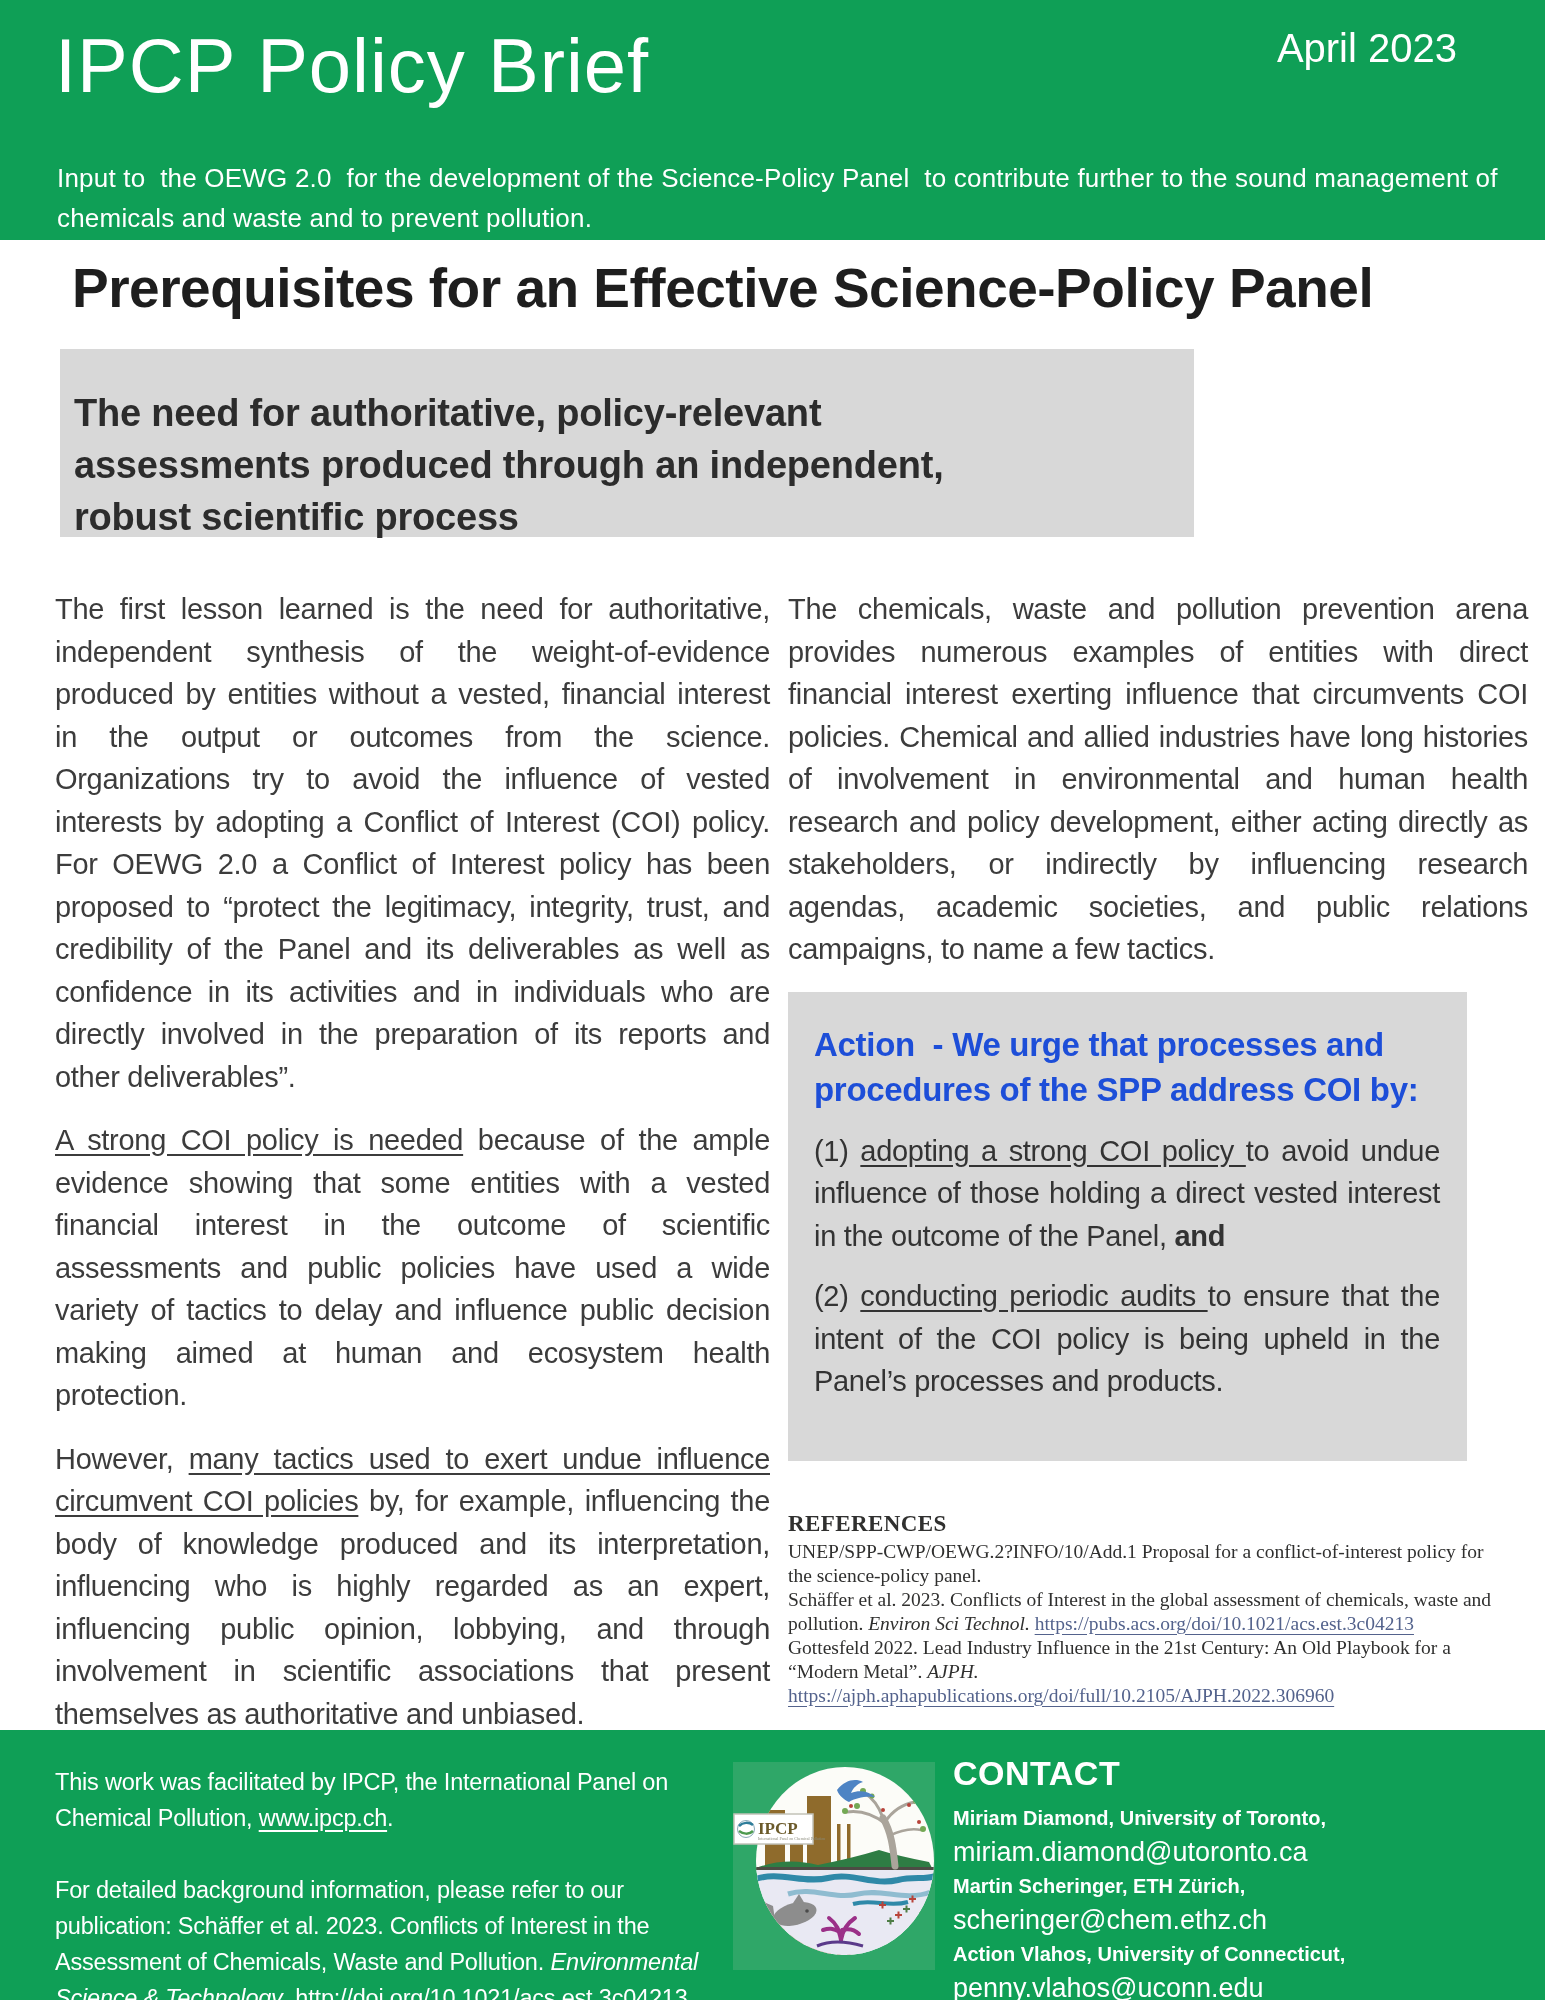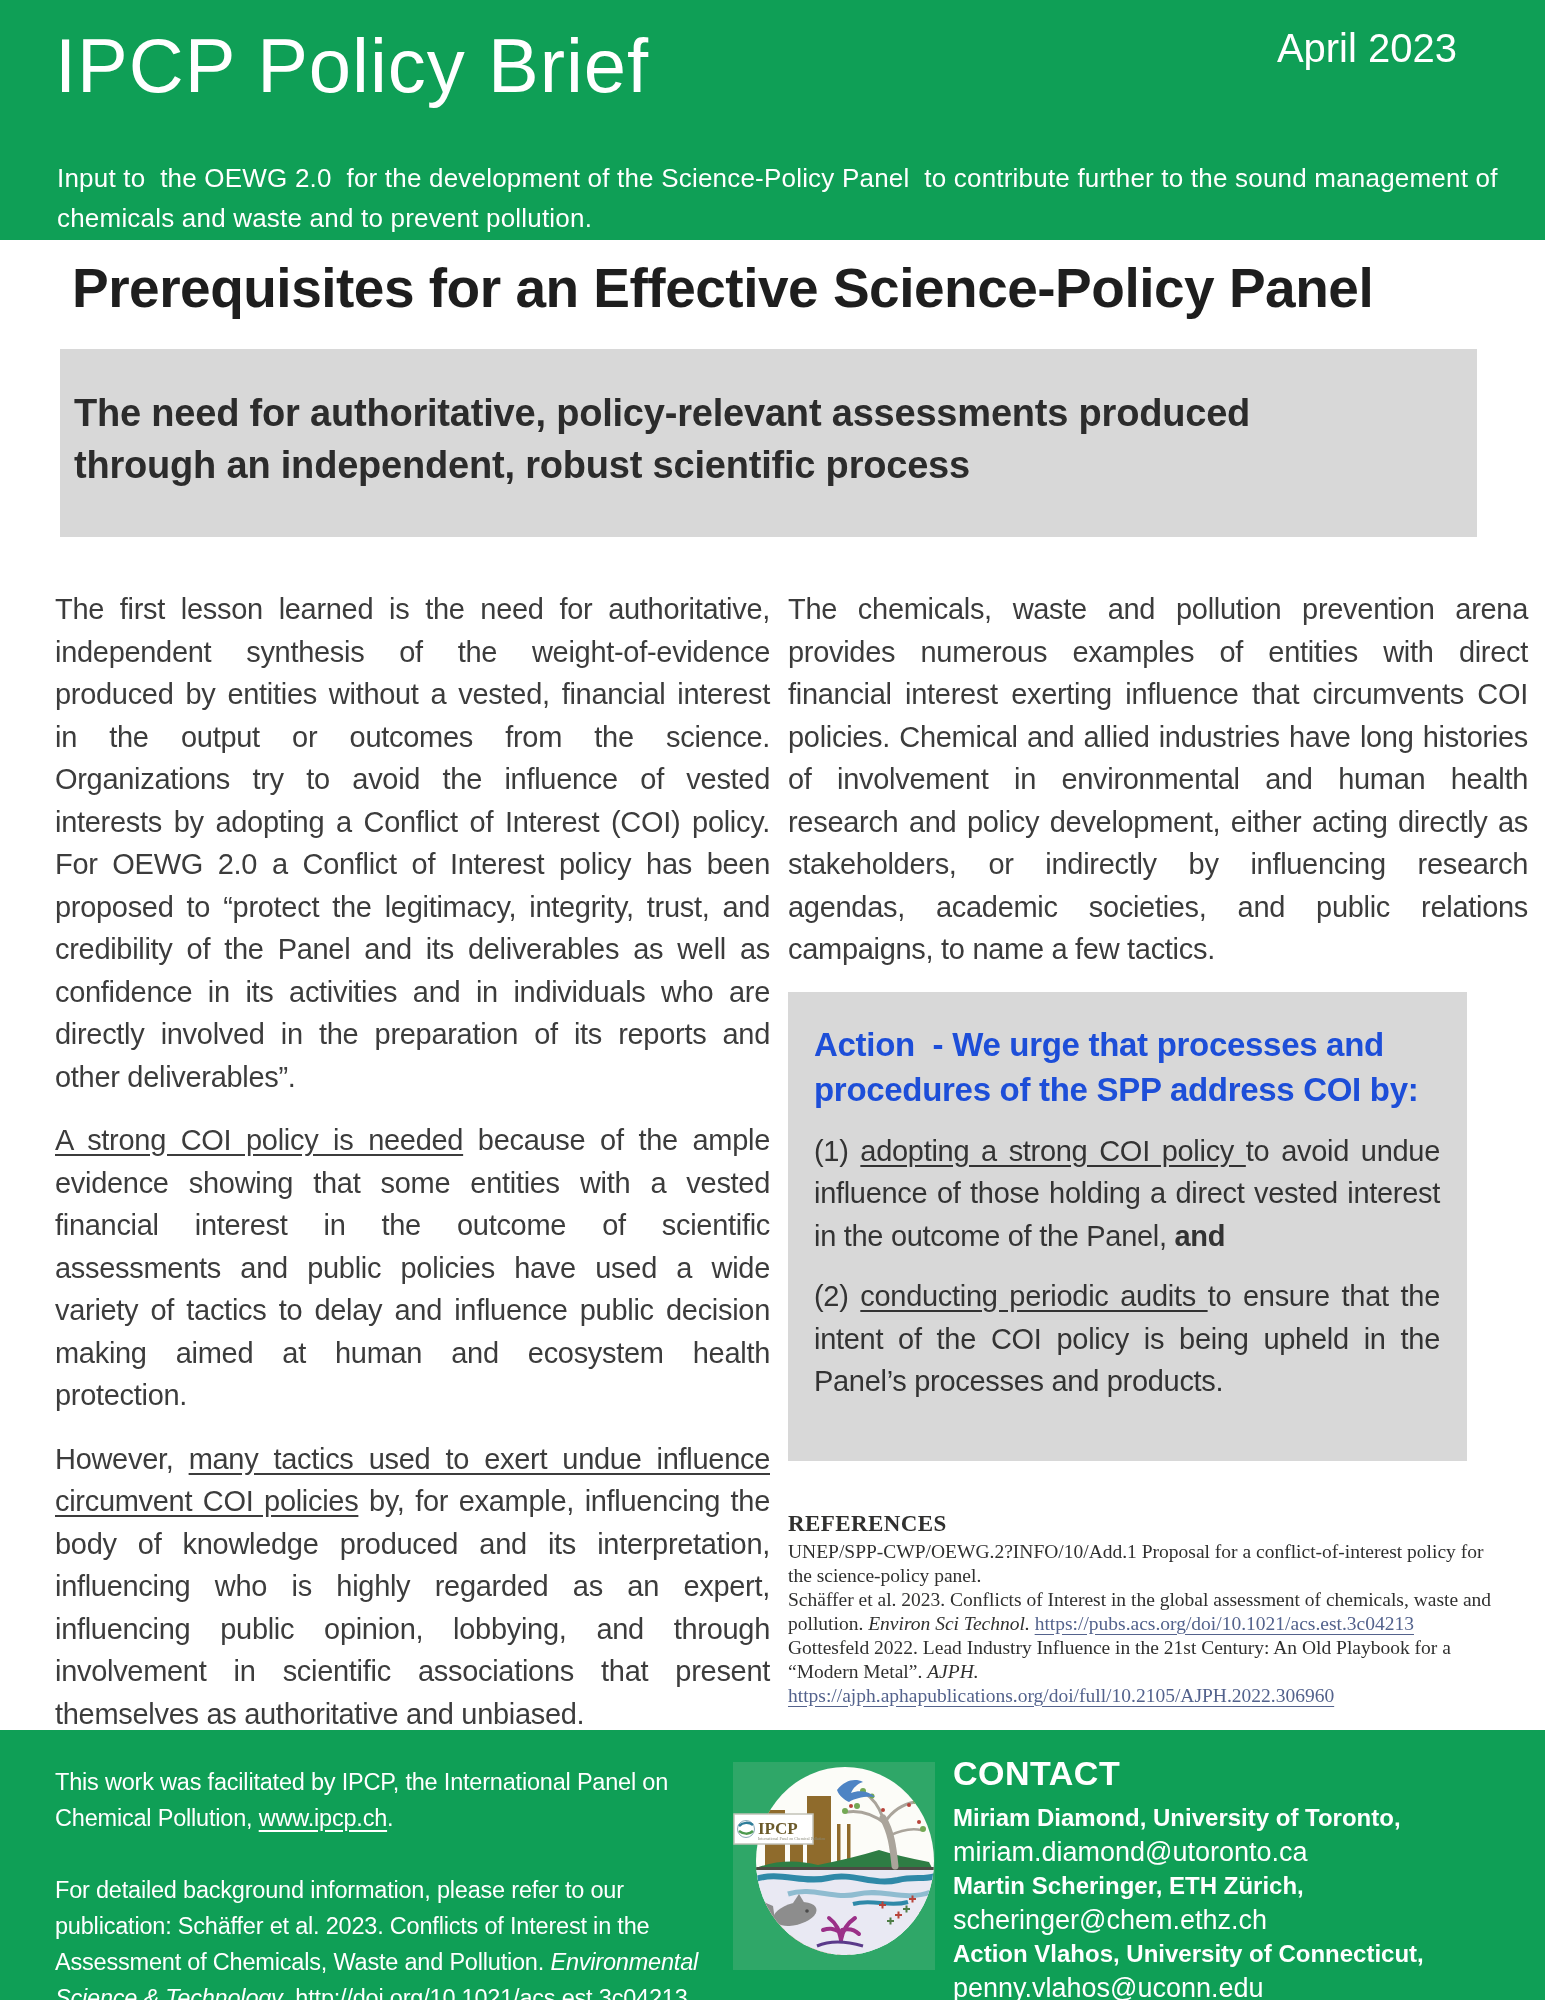--- a/index.html
+++ b/index.html
@@ -13,21 +13,21 @@
   .page{position:relative;width:1545px;height:2000px;background:#fff;overflow:hidden;}
 
   
   .header{position:absolute;top:0;left:0;width:1545px;height:240px;background:var(--green);color:#fff;}
   .header-title{position:absolute;left:55px;top:22px;font-size:76px;font-weight:400;letter-spacing:1px;}
   .header-date{position:absolute;right:88px;top:26px;font-size:40px;font-weight:400;}
   .header-sub{position:absolute;left:57px;top:158px;width:1450px;font-size:26px;line-height:40px;white-space:pre-wrap;letter-spacing:.2px;}
 
   
   .headline{position:absolute;left:72px;top:256px;font-size:55px;font-weight:bold;color:#1e1e1e;letter-spacing:-.5px;}
-  .subtitle-box{position:absolute;left:60px;top:349px;width:1417px;height:188px;background:var(--box-gray);}
+  .subtitle-box{position:absolute;left:60px;top:349px;width:1134px;height:188px;background:var(--box-gray);}
   .subtitle-box .sub-text{padding:38px 130px 0 14px;font-size:38px;line-height:52px;font-weight:bold;color:#2c2c2c;letter-spacing:-.2px;}
 
   .col-left{position:absolute;left:55px;top:588px;width:715px;}
   .col-right{position:absolute;left:788px;top:588px;width:740px;}
   p.bodyp{font-size:29px;line-height:42.5px;text-align:justify;color:#3c3c3c;margin:0 0 21px 0;letter-spacing:-.3px;}
   .u{text-decoration:underline;text-underline-offset:4px;}
   .b{font-weight:bold;}
   .i{font-style:italic;text-align:right;}
   .lnk{text-decoration:underline;text-underline-offset:4px;}
 
@@ -44,21 +44,21 @@
   .refs .lnk{color:var(--link-blue);}
 
   
   .footer{position:absolute;top:1730px;left:0;width:1545px;height:324px;background:var(--green);color:#fff;}
   .footer-left{position:absolute;left:55px;top:34px;width:672px;font-size:23.5px;line-height:36px;letter-spacing:-.2px;}
   .footer-left p{margin-bottom:36px;}
   .footer-left p:last-child{margin-bottom:0;}
   .footer-logo{position:absolute;left:733px;top:32px;width:202px;height:208px;}
   .footer-contact{position:absolute;left:953px;top:24px;width:560px;}
   .contact-heading{font-size:34px;font-weight:bold;letter-spacing:.5px;margin-bottom:8px;}
-  .contact-name{font-size:24px;font-weight:bold;line-height:34px;}
+  .contact-name{font-size:20px;font-weight:bold;line-height:34px;}
   .contact-email{font-size:27px;font-weight:400;line-height:34px;}
   svg text{font-family:"Liberation Serif",serif;}
 </style>
 </head>
 <body>
 
 <div class="page">
 
   <div class="header">
     <div class="header-title">IPCP Policy Brief</div>

